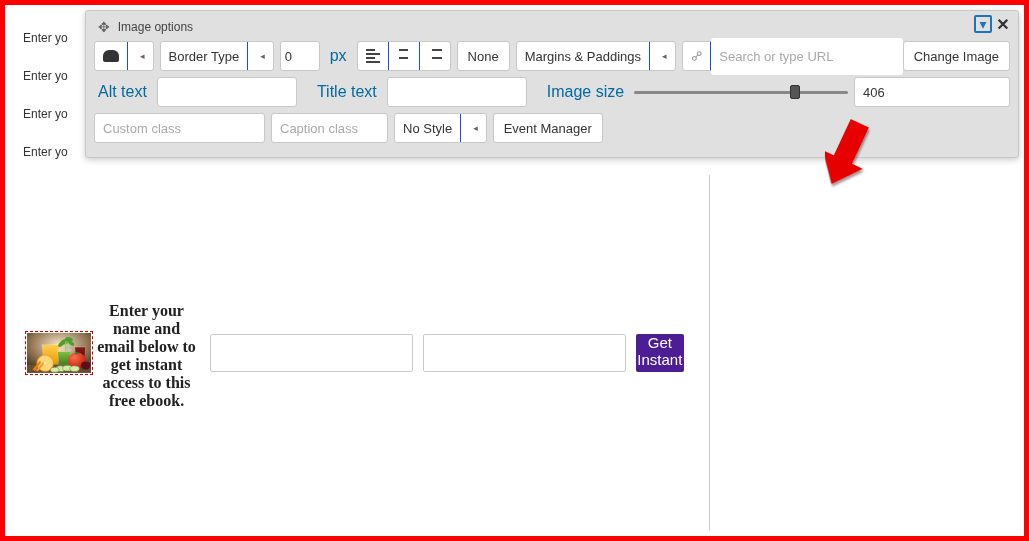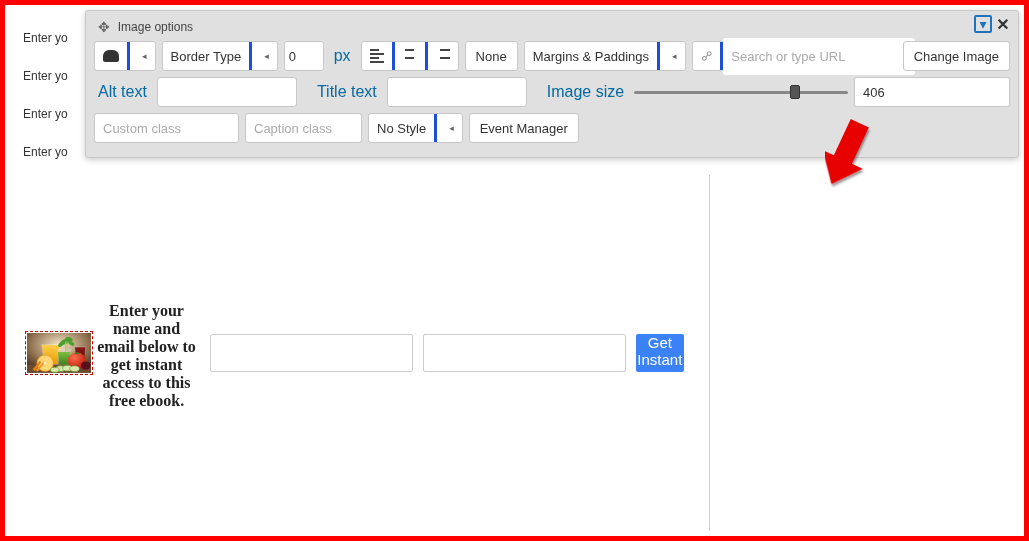--- a/index.html
+++ b/index.html
@@ -8,42 +8,42 @@
   .panel { position:absolute; left:80px; top:5px; right:5px; background:#e0e0e0; border:1px solid #c8c8c8; border-radius:3px; padding:6px 8px 8px 8px; box-shadow:0 2px 6px rgba(0,0,0,.2);}
   .panel-header { display:flex; align-items:center; font-size:12px; color:#444; padding:2px 4px 6px 4px;}
   .panel-header .move-icon { margin-right:8px; color:#666; font-size:14px;}
   .panel-close { position:absolute; top:4px; right:6px; display:flex; gap:2px; }
   .panel-close .sq { width:18px; height:18px; display:flex; align-items:center; justify-content:center; font-size:14px; cursor:pointer;}
   .sq.blue { border:2px solid #1e73be; color:#1e73be; border-radius:2px;}
   .sq.x { color:#333; font-weight:bold; font-size:16px;}
   .row { display:flex; flex-wrap:wrap; gap:6px; align-items:center; margin-bottom:6px;}
   .btn, .grp { background:#fff; border:1px solid #c8c8c8; border-radius:3px; height:30px; display:flex; align-items:center; padding:0 10px; font-size:13px; color:#333; cursor:pointer;}
   .grp { padding:0;}
-  .grp .seg { padding:0 8px; height:100%; display:flex; align-items:center; border-right:3px solid #1d4ed8;}
+  .grp .seg { padding:0 8px; height:100%; display:flex; align-items:center; border-right:1px solid #1d4ed8;}
   .grp .seg:last-child{border-right:none;}
   .caret { font-size:9px; color:#666; padding-left:4px;}
   .input { background:#fff; border:1px solid #c8c8c8; border-radius:3px; height:30px; padding:0 8px; font-size:13px; color:#333;}
   .input::placeholder{color:#aaa;}
   .lbl { font-size:16px; color:#0369a1; padding:0 4px;}
   .palette-icon{width:16px;height:12px;background:#333;border-radius:6px 6px 2px 2px;position:relative;}
   .align-icon{display:flex;flex-direction:column;gap:2px;width:14px;}
   .align-icon span{height:2px;background:#444;}
   .link-icon{display:inline-block;transform:rotate(-45deg);color:#999;font-size:14px;}
   .slider{flex:1;position:relative;height:20px;display:flex;align-items:center;min-width:170px;}
   .slider .track{width:100%;height:3px;background:#888;border-radius:2px;}
   .slider .thumb{position:absolute;width:10px;height:14px;background:#555;border:1px solid #333;border-radius:2px;top:3px;left:73%;cursor:pointer;}
   .arrow{position:absolute;left:820px;top:110px;pointer-events:none;}
   .content{position:absolute;top:170px;left:5px;right:5px;bottom:5px;display:flex;}
   .main-col{width:700px;border-right:1px solid #ccc;padding:0 15px;display:flex;flex-direction:row;align-items:center;}
   .img-frame{border:1px dashed #cc0000;padding:1px;}
   .photo{width:406px;height:250px;display:block;}
   .form-heading{font-family:Georgia,'Times New Roman',serif;font-size:16px;font-weight:bold;color:#222;margin:22px 0 16px 0;text-align:center;}
   .form-row{display:flex;gap:10px;width:100%;padding:0 10px;}
   .form-input{flex:1;height:38px;border:1px solid #ccc;border-radius:2px;padding:0 10px;font-size:14px;background:#fff;}
-  .cta{flex:1;height:38px;background:#3b82f6;color:#fff;border:none;border-radius:2px;font-size:15px;cursor:pointer;}
+  .cta{flex:1;height:38px;background:#4c1d95;color:#fff;border:none;border-radius:2px;font-size:15px;cursor:pointer;}
   svg.photo-svg{width:100%;height:100%;}
 </style>
 </head>
 <body>
 
 <div class="bg-lines">
   <div>Enter yo</div>
   <div>Enter yo</div>
   <div>Enter yo</div>
   <div>Enter yo</div>
@@ -133,21 +133,21 @@
     <input class="input" style="width: 140px;">
     <span class="lbl" style="margin-left:10px;">Image size</span>
     <div class="slider">
       <div class="track"></div>
       <div class="thumb"></div>
     </div>
     <input class="input" style="width: 156px;" value="406">
   </div>
 
   <div class="row">
-    <input class="input" style="width: 145px;" placeholder="Custom class">
+    <input class="input" style="width: 171px;" placeholder="Custom class">
     <input class="input" style="width: 117px;" placeholder="Caption class">
     <div class="grp">
       <div class="seg">
           <span>No Style</span>
         </div>
       <div class="seg">
           <span class="caret">◂</span>
         </div>
     </div>
     <div class="btn">

